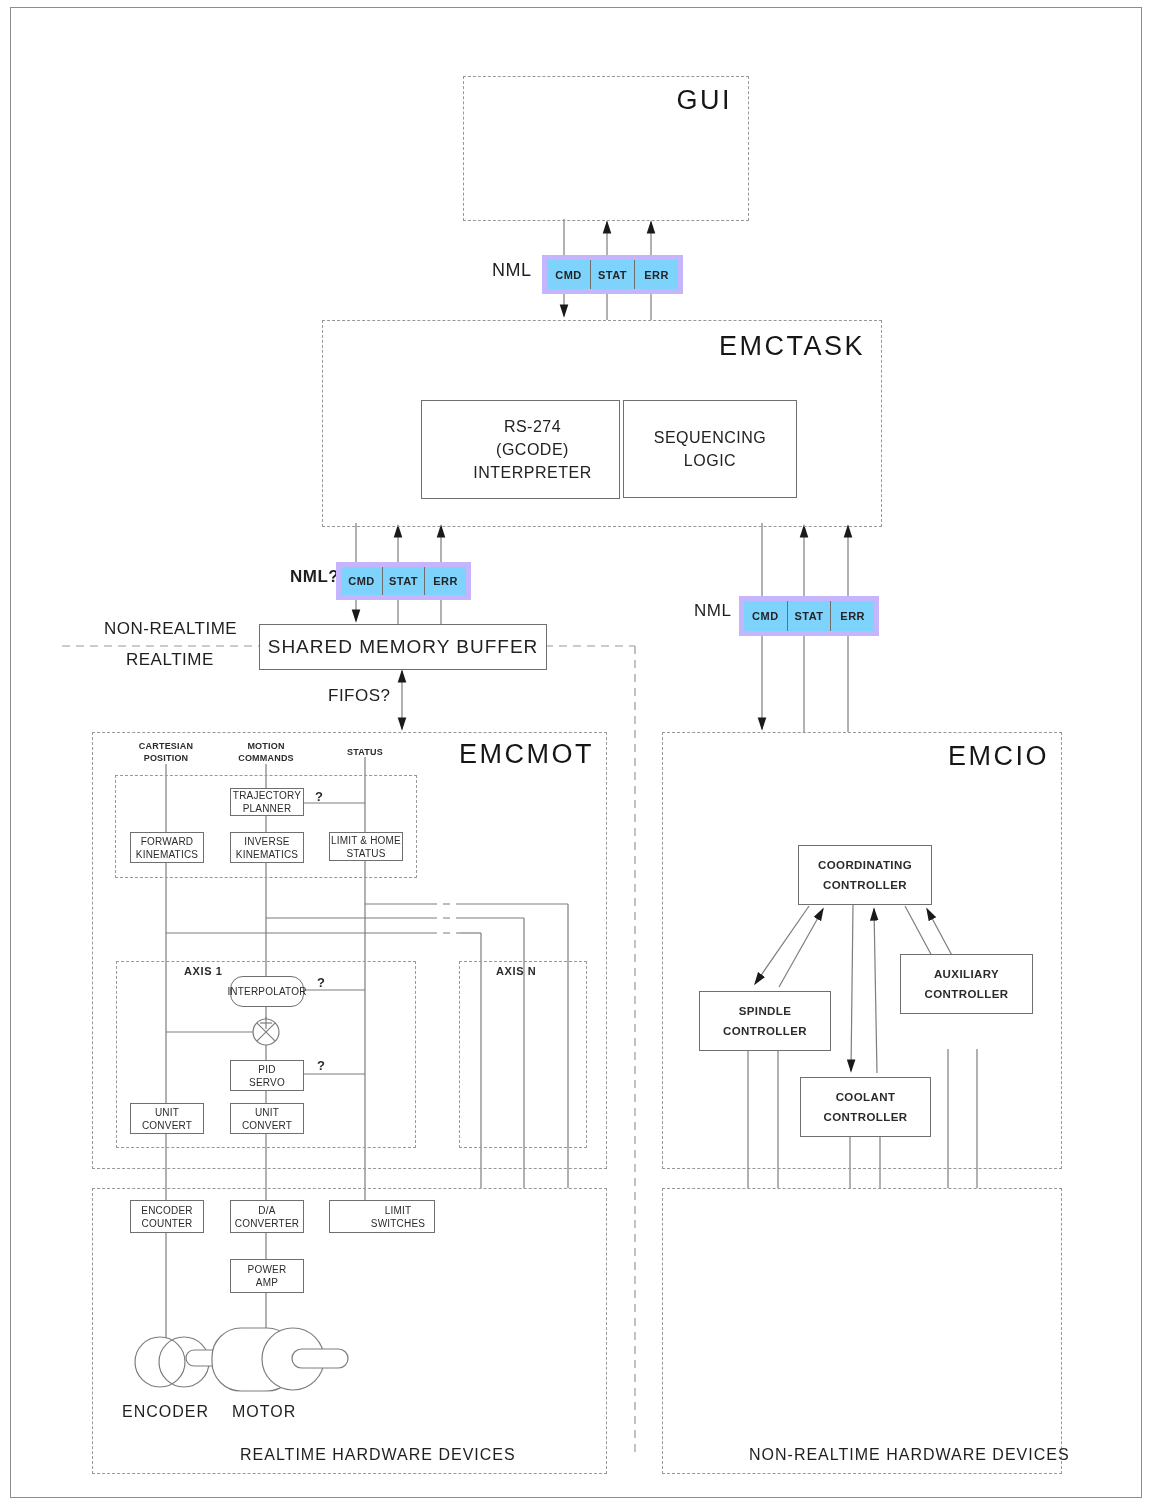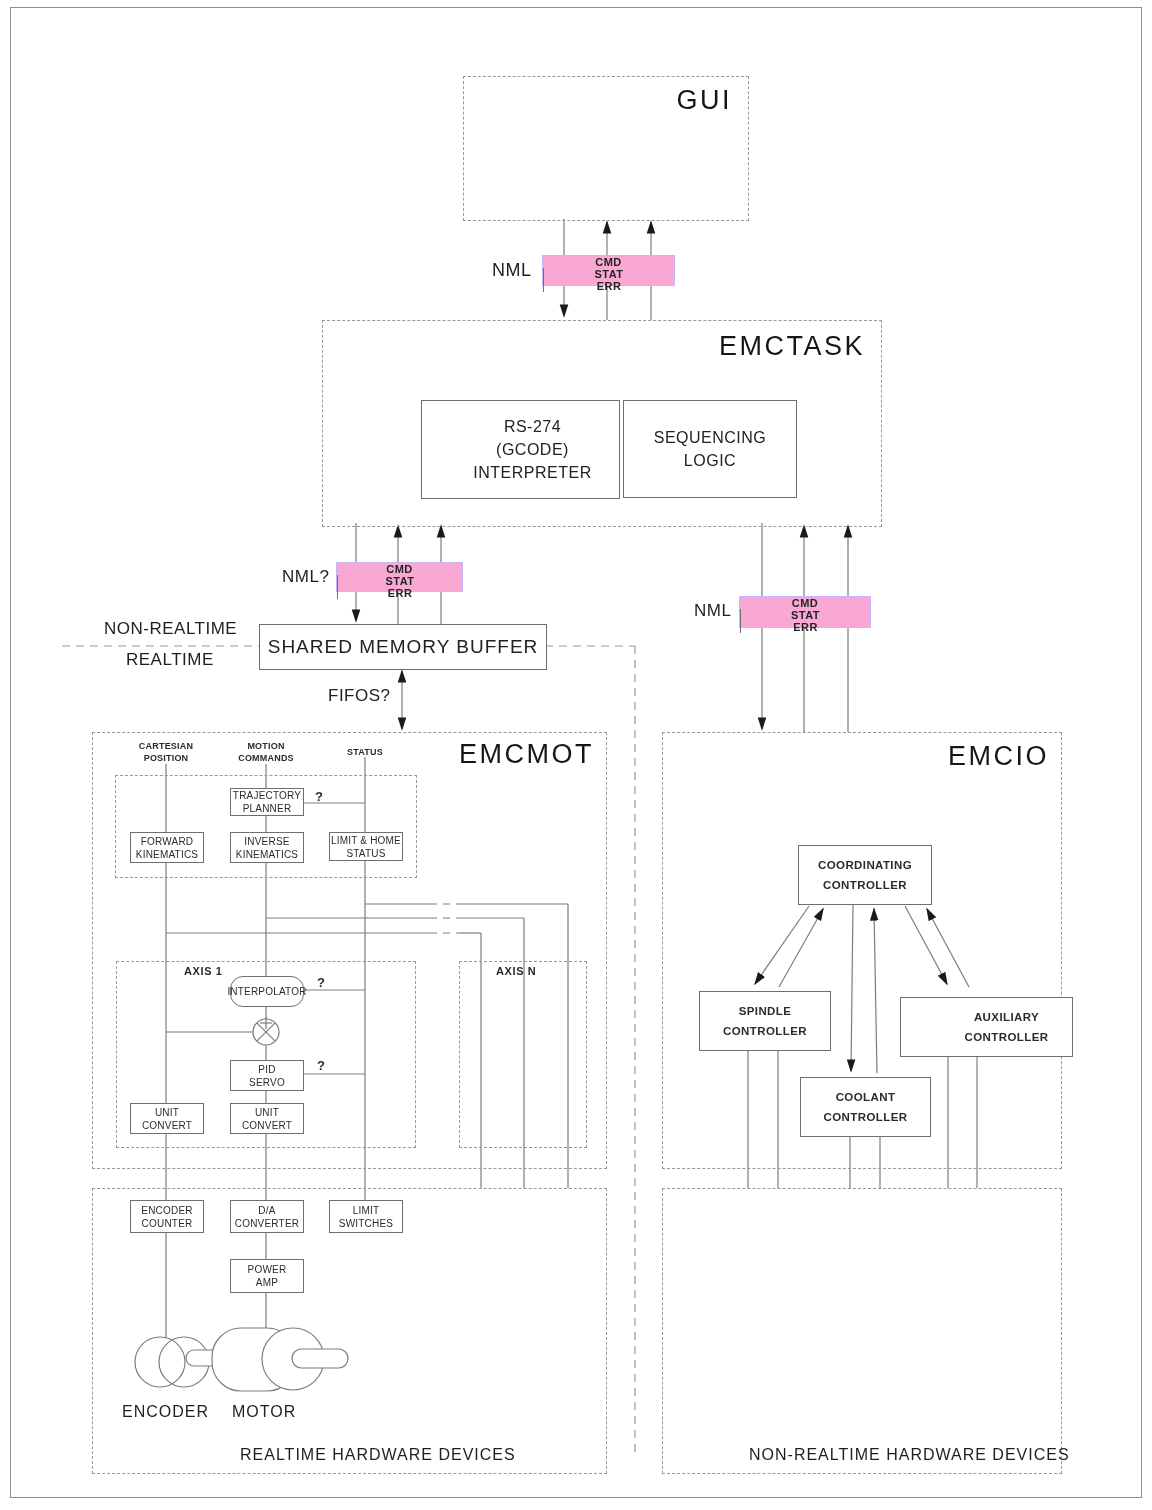--- a/index.html
+++ b/index.html
@@ -13,21 +13,21 @@
   #wires .shape{stroke:#7d7d7d;stroke-width:1.2;fill:#ffffff;}
   #wires .open{fill:none;}
   .dbox{position:absolute;border:1px dashed #989898;}
   .dtitle{position:absolute;top:8px;right:14px;font-size:27px;letter-spacing:2.5px;color:#161616;white-space:nowrap;}
   .sbox{position:absolute;background:#fff;border:1px solid #6f6f6f;display:flex;align-items:center;justify-content:center;text-align:center;color:#2b2b2b;}
   .sbox span{white-space:pre-line;display:block;}
   .kbox{font-size:10px;font-weight:normal;line-height:1.3;letter-spacing:0.2px;}
   .cbox{font-size:11.5px;font-weight:bold;line-height:1.75;letter-spacing:0.4px;}
   .bigbox{font-size:16px;line-height:1.45;letter-spacing:0.5px;color:#222;}
   .smb{font-size:19px;letter-spacing:1px;color:#222;}
-  .nml{position:absolute;display:flex;background:#f9a8d4;border:1px solid #c4b5fd;flex-direction:column;}
+  .nml{position:absolute;display:flex;background:#7dd3fc;border:5px solid #c4b5fd;}
   .nml>div{flex:1;display:flex;align-items:center;justify-content:center;font-size:11px;font-weight:bold;letter-spacing:0.5px;color:#242424;}
   .nml>div+div{border-left:1px solid #6f6f6f;}
   .lbl{position:absolute;white-space:pre-line;}
   .t18{font-size:18px;letter-spacing:0.5px;}
   .t17{font-size:17px;letter-spacing:0.5px;}
   .t16{font-size:16px;letter-spacing:1px;}
   .t11{font-size:11px;font-weight:bold;letter-spacing:0.6px;color:#2b2b2b;}
   .t8c{font-size:9px;font-weight:bold;line-height:1.3;text-align:center;letter-spacing:0.2px;color:#2b2b2b;width:90px;}
   .q{font-size:13px;font-weight:bold;color:#2b2b2b;}
 </style>
@@ -166,21 +166,21 @@
 
   <div class="dbox" style="left:662px;top:1188px;width:398px;height:284px;"></div>
 
   <div class="lbl t18" style="left:492px;top:260px;">NML</div>
   <div class="nml" style="left:542px;top:255px;width:131px;height:29px;">
     <div>CMD</div>
     <div>STAT</div>
     <div>ERR</div>
   </div>
 
-  <div class="lbl t17" style="left:282px;top:567px;">NML?</div>
+  <div class="lbl t17" style="left:290px;top:567px;font-weight:bold;">NML?</div>
   <div class="nml" style="left:336px;top:562px;width:125px;height:28px;">
     <div>CMD</div>
     <div>STAT</div>
     <div>ERR</div>
   </div>
 
   <div class="lbl t17" style="left:694px;top:601px;">NML</div>
   <div class="nml" style="left:739px;top:596px;width:130px;height:30px;">
     <div>CMD</div>
     <div>STAT</div>
@@ -255,42 +255,42 @@
   </div>
 
   <div class="sbox kbox" style="left:130px;top:1200px;width:72px;height:31px;">
     <span>ENCODER
 COUNTER</span>
   </div>
   <div class="sbox kbox" style="left:230px;top:1200px;width:72px;height:31px;">
     <span>D/A
 CONVERTER</span>
   </div>
-  <div class="sbox kbox" style="left:329px;top:1200px;width:72px;height:31px;">
+  <div class="sbox kbox" style="left:329px;top:1200px;width:72px;height:31px;padding-left:32px;">
     <span>LIMIT
 SWITCHES</span>
   </div>
   <div class="sbox kbox" style="left:230px;top:1259px;width:72px;height:32px;">
     <span>POWER
 AMP</span>
   </div>
 
   <div class="lbl t16" style="left:122px;top:1403px;">ENCODER</div>
   <div class="lbl t16" style="left:232px;top:1403px;">MOTOR</div>
   <div class="lbl t16" style="left:240px;top:1446px;">REALTIME HARDWARE DEVICES</div>
 
   <div class="sbox cbox" style="left:798px;top:845px;width:132px;height:58px;">
     <span>COORDINATING
 CONTROLLER</span>
   </div>
   <div class="sbox cbox" style="left:699px;top:991px;width:130px;height:58px;">
     <span>SPINDLE
 CONTROLLER</span>
   </div>
-  <div class="sbox cbox" style="left:900px;top:997px;width:131px;height:58px;padding-left:40px;">
+  <div class="sbox cbox" style="left:900px;top:954px;width:131px;height:58px;">
     <span>AUXILIARY
 CONTROLLER</span>
   </div>
   <div class="sbox cbox" style="left:800px;top:1077px;width:129px;height:58px;">
     <span>COOLANT
 CONTROLLER</span>
   </div>
 
   <div class="lbl t16" style="left:749px;top:1446px;">NON-REALTIME HARDWARE DEVICES</div>
 </div>

